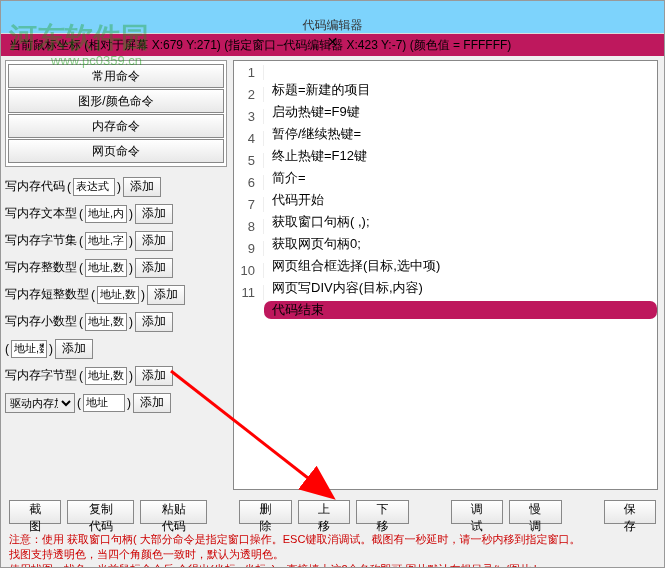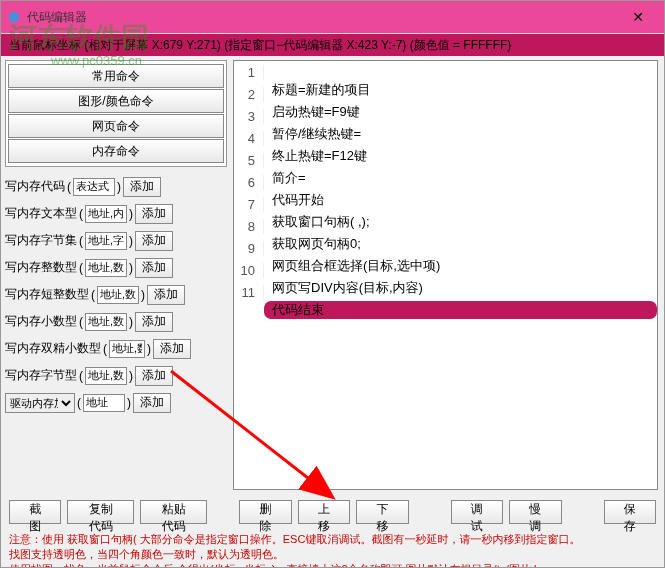--- a/index.html
+++ b/index.html
@@ -1,17 +1,17 @@
 <!DOCTYPE html>
 <html><head>
 <meta charset="utf-8">
 <style>
 * { box-sizing: border-box; margin: 0; padding: 0; font-family: "Microsoft YaHei", SimSun, sans-serif; }
 body { width: 665px; height: 568px; background: #f0f0f0; border: 1px solid #999; position: relative; overflow: hidden; }
-.titlebar { height: 25px; background: #ec4899; display: flex; align-items: center; padding: 16px 6px; font-size: 12px; border-bottom: 1px solid #ddd; }
+.titlebar { height: 25px; background: #7dd3fc; display: flex; align-items: center; padding: 16px 6px; font-size: 12px; border-bottom: 1px solid #ddd; flex-direction: column; }
 .titlebar .icon { width: 14px; height: 14px; margin-right: 6px; }
 .titlebar .title { flex: 1; color: #333; }
 .titlebar .close { width: 40px; text-align: center; cursor: pointer; font-size: 14px; }
 .coordbar { height: 22px; background: #be185d; font-size: 12px; padding: 3px 8px; color: #000; }
 .watermark { position: absolute; top: 18px; left: 8px; font-size: 28px; font-weight: bold; color: rgba(22,155,18,0.35); font-family: SimHei, sans-serif; z-index: 50; pointer-events: none; }
 .watermark-url { position: absolute; top: 52px; left: 50px; font-size: 13px; color: rgba(22,155,18,0.5); z-index: 50; pointer-events: none; }
 .main { display: flex; height: 438px; }
 .leftpane { width: 230px; padding: 4px; }
 .cmdbtns { border: 1px solid #999; padding: 2px; background: #fff; }
 .cmdbtn { display: block; width: 100%; height: 24px; margin: 1px 0; background: linear-gradient(#fff,#e8e8e8); border: 1px solid #888; font-size: 12px; cursor: pointer; }
@@ -48,22 +48,22 @@
 <div class="coordbar">当前鼠标坐标   (相对于屏幕 X:679 Y:271)   (指定窗口−代码编辑器  X:423 Y:-7)   (颜色值 = FFFFFF)</div>
 
 <div class="watermark">河东软件园</div>
 <div class="watermark-url">www.pc0359.cn</div>
 
 <div class="main">
   <div class="leftpane">
     <div class="cmdbtns">
       <button class="cmdbtn">常用命令</button>
       <button class="cmdbtn">图形/颜色命令</button>
+      <button class="cmdbtn">内存命令</button>
       <button class="cmdbtn">网页命令</button>
-      <button class="cmdbtn">内存命令</button>
     </div>
     <div class="memrows">
       <div class="memrow">
           <span class="lbl">写内存代码</span>
           <span class="paren">(</span>
           <input type="text" value="表达式" style="">
           <span class="paren">)</span>
           <button class="addbtn">添加</button>
         </div>
       <div class="memrow">
@@ -95,21 +95,20 @@
           <button class="addbtn">添加</button>
         </div>
       <div class="memrow">
           <span class="lbl">写内存小数型</span>
           <span class="paren">(</span>
           <input type="text" value="地址,数" style="">
           <span class="paren">)</span>
           <button class="addbtn">添加</button>
         </div>
       <div class="memrow">
-          <span class="lbl">写内存双精小数型</span>
           <span class="paren">(</span>
           <input type="text" style="width: 36px;" value="地址,数">
           <span class="paren">)</span>
           <button class="addbtn">添加</button>
         </div>
       <div class="memrow">
           <span class="lbl">写内存字节型</span>
           <span class="paren">(</span>
           <input type="text" value="地址,数" style="">
           <span class="paren">)</span>

